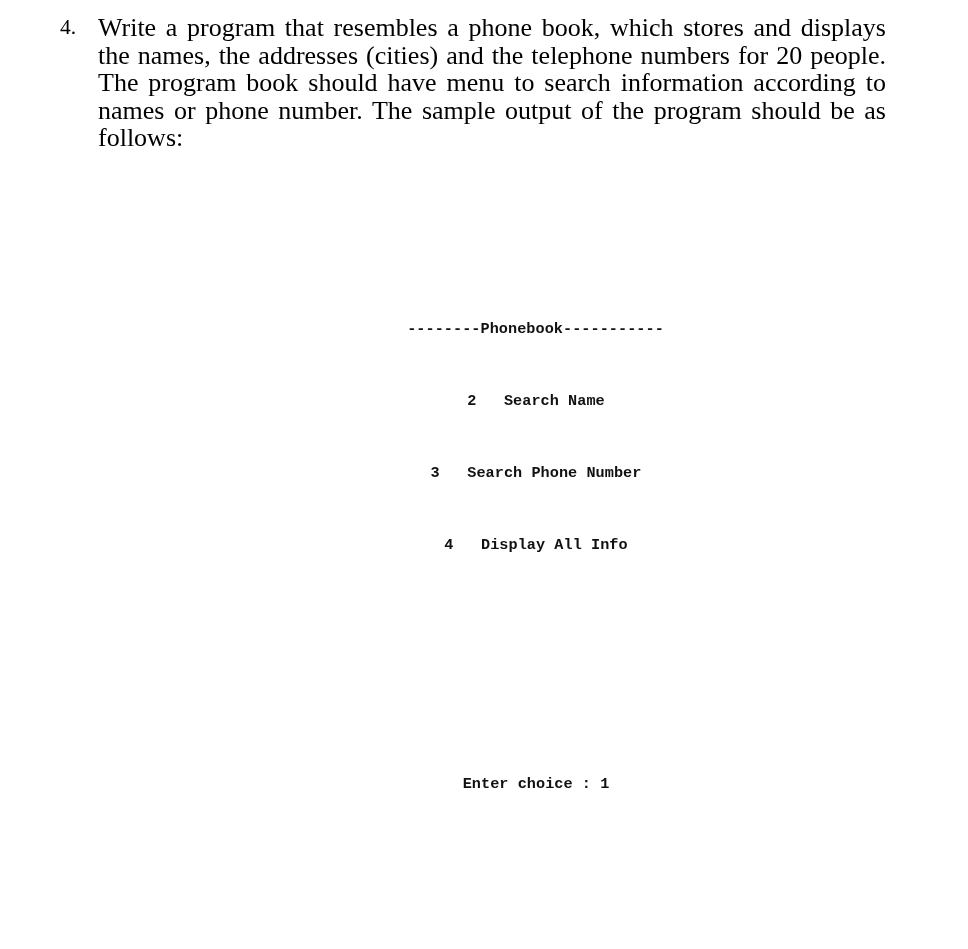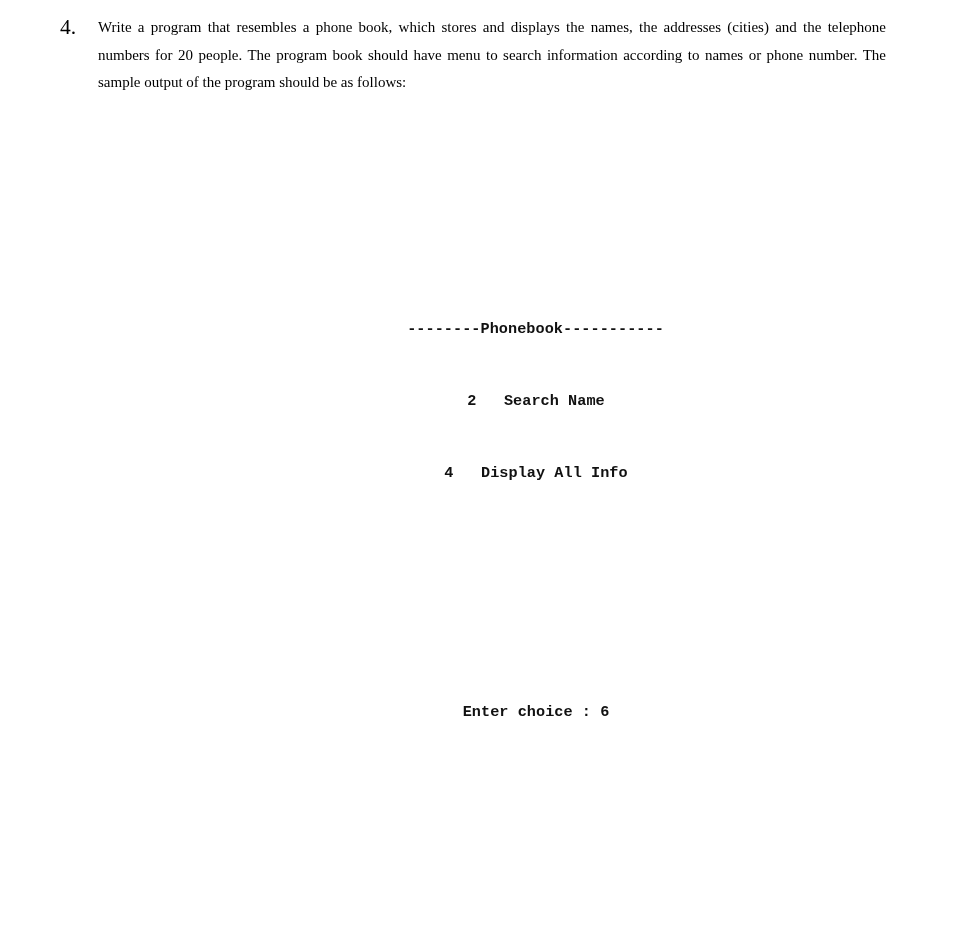--- a/index.html
+++ b/index.html
@@ -36,21 +36,21 @@
     width: 38px;
     font-family: "Liberation Serif", serif;
     font-size: 21.5px;
     line-height: 27.5px;
     text-align: left;
     white-space: nowrap;
   }
   .q-body {
     flex: 1 1 auto;
     font-family: "Liberation Serif", serif;
-    font-size: 15px;
+    font-size: 26px;
     line-height: 27.5px;
     text-align: justify;
     text-justify: inter-word;
     hyphens: none;
   }
 
   
   .console {
     position: absolute;
     left: 136px;
@@ -89,26 +89,27 @@
     <div class="q-number">4.</div>
     <div class="q-body">Write a program that resembles a phone book, which stores and displays the names, the addresses (cities) and the telephone numbers for 20 people. The program book should have menu to search information according to names or phone number. The sample output of the program should be as follows:</div>
   </div>
 
   <div class="console">
 
     
     <div class="console-block">
       <div class="console-line sep-line">--------Phonebook-----------</div>
       <div class="console-line">2   Search Name</div>
+      <div class="console-line">3   Search Phone Number</div>
       <div class="console-line">4   Display All Info</div>
     </div>
 
     <div class="console-line blank"></div>
 
-    <div class="console-line">Enter choice : 6</div>
+    <div class="console-line">Enter choice : 1</div>
 
     
 
     
     
 
     
 
     
     

